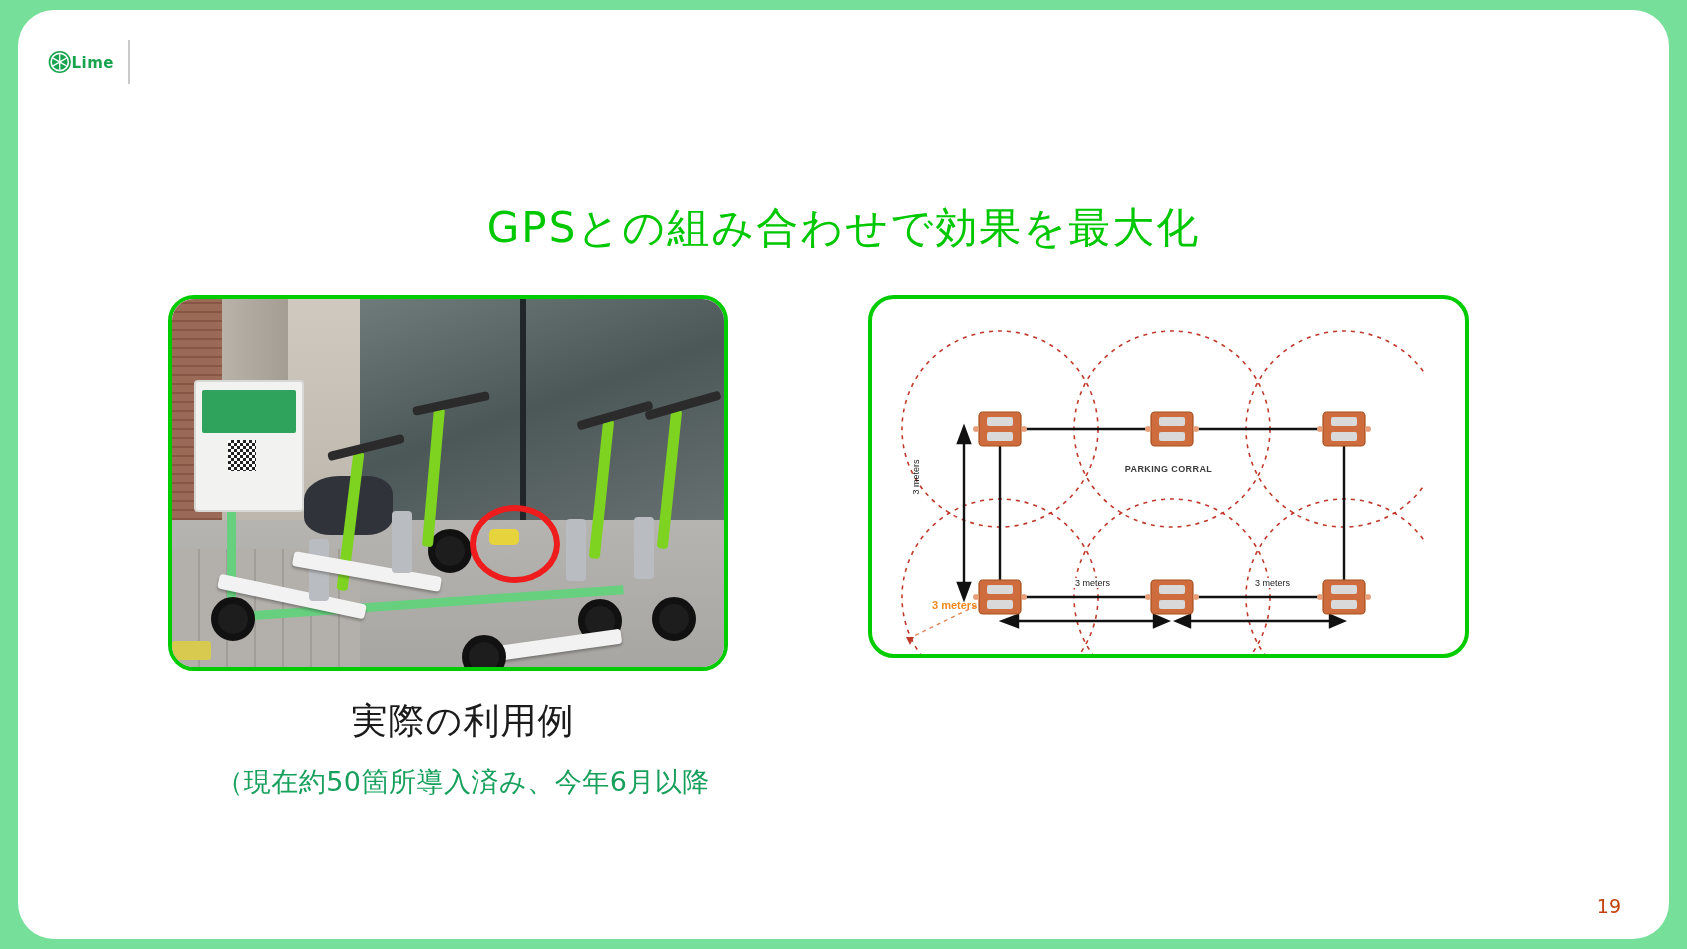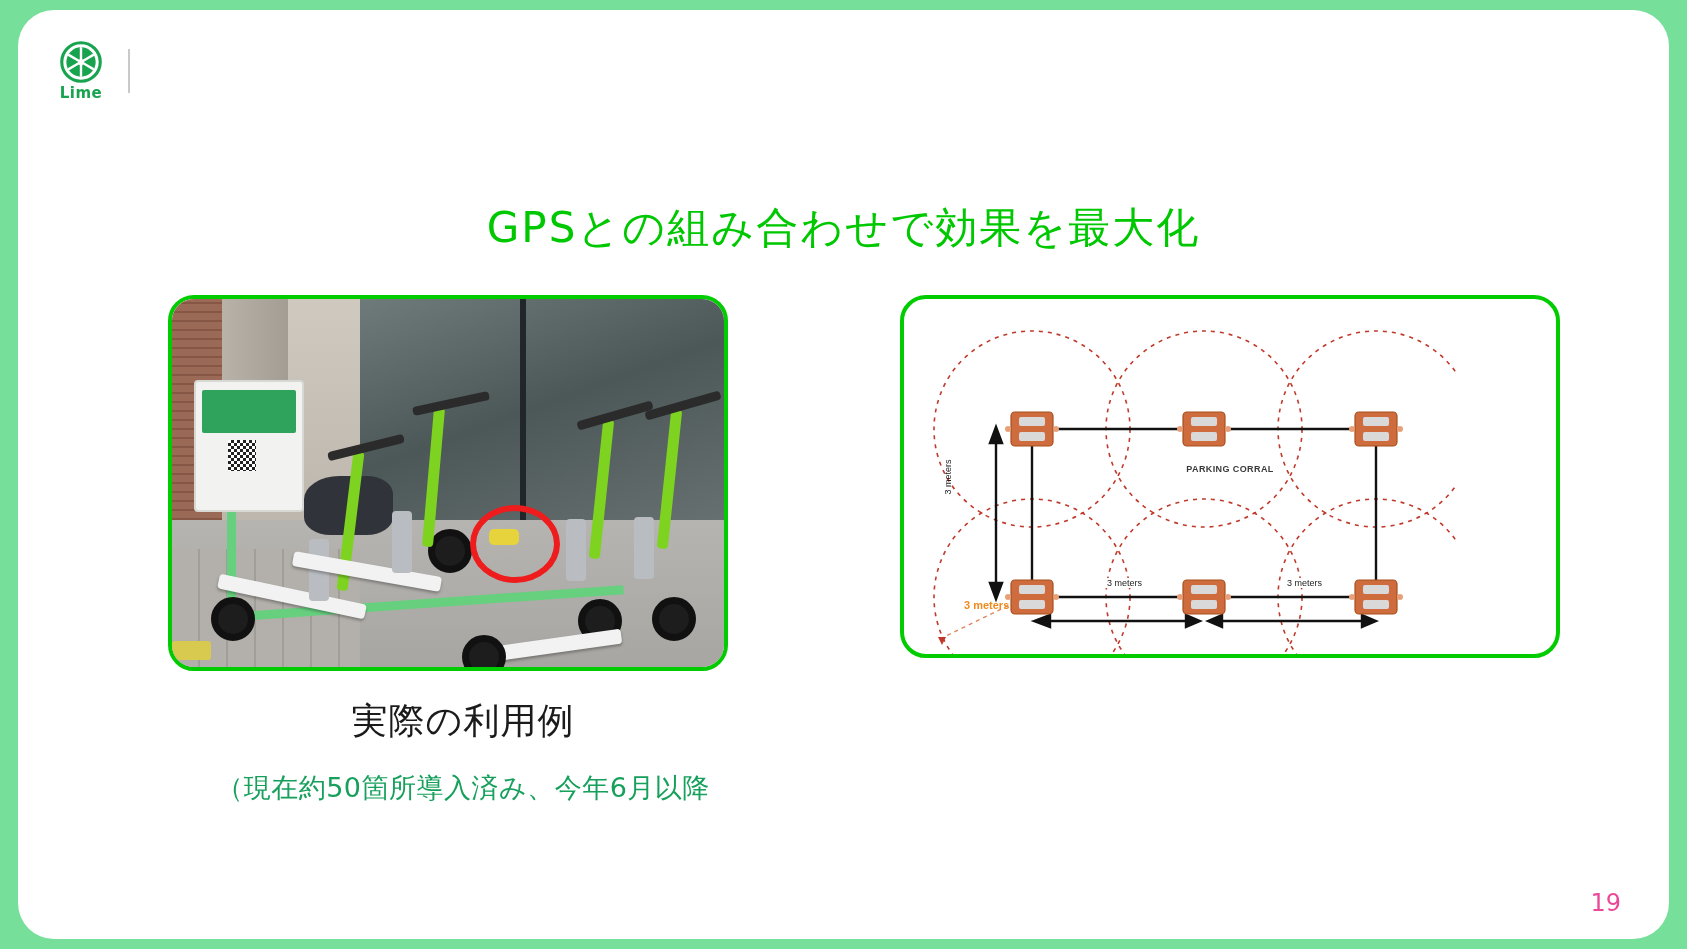--- a/index.html
+++ b/index.html
@@ -21,21 +21,21 @@
     background: #ffffff;
     border-radius: 36px;
   }
 
   
   .header {
     position: absolute; left: 30px; top: 30px;
     display: flex; align-items: center; gap: 0;
   }
   .logo-block {
-    width: 66px; display: flex; flex-direction: column;
+    width: 66px; display: flex; flex-direction: row;
     align-items: center; justify-content: center;
   }
   .logo-mark { width: 44px; height: 44px; display:block; }
   .logo-word {
     font-size: 15px; font-weight: bold; color: #18A44F;
     letter-spacing: .5px; line-height: 1; margin-top: 2px;
     font-family: "DejaVu Sans", sans-serif;
   }
   .header-divider {
     width: 2px; height: 44px; background: #c9c9c9; margin: 0 22px 0 14px;
@@ -65,39 +65,39 @@
   .col-left  { position: absolute; left: 150px; top: 285px; width: 590px; }
   .col-right { position: absolute; left: 850px; top: 285px; width: 570px; }
 
   .framed {
     border: 4px solid #00CC00;
     border-radius: 26px;
     overflow: hidden;
     position: relative;
   }
   .framed.left  { width: 560px; height: 376px; }
-  .framed.right { width: 660px; height: 363px; background:#fff;margin-left:32px; }
+  .framed.right { width: 601px; height: 363px; background:#fff; }
 
   .caption-main {
     margin-top: 26px; text-align: center;
     font-size: 36px; color: #1b1b1b; letter-spacing: 1px;
     font-family: "DejaVu Sans", sans-serif;
   }
   .caption-sub {
-    margin-top: 24px; text-align: center;
+    margin-top: 18px; text-align: center;
     font-size: 27px; color: #16A05C; letter-spacing: .5px;
     line-height: 1.3;
     font-family: "DejaVu Sans", sans-serif;
   }
   .col-right .caption-main { margin-top: 36px; }
 
   
   .page-num {
     position: absolute; right: 48px; bottom: 22px;
-    font-size: 24px; color: #ec4899;
+    font-size: 19px; color: #c2410c;
     font-family: "DejaVu Sans", sans-serif;
   }
 
   
   .photo { position: absolute; inset: 0; background: #b9bbbb; }
   .ph-wall {
     position:absolute; left:0; top:0; width:34%; height:62%;
     background: linear-gradient(180deg,#cfc9bf 0%, #bdb6ac 100%);
   }
   .ph-brick {

